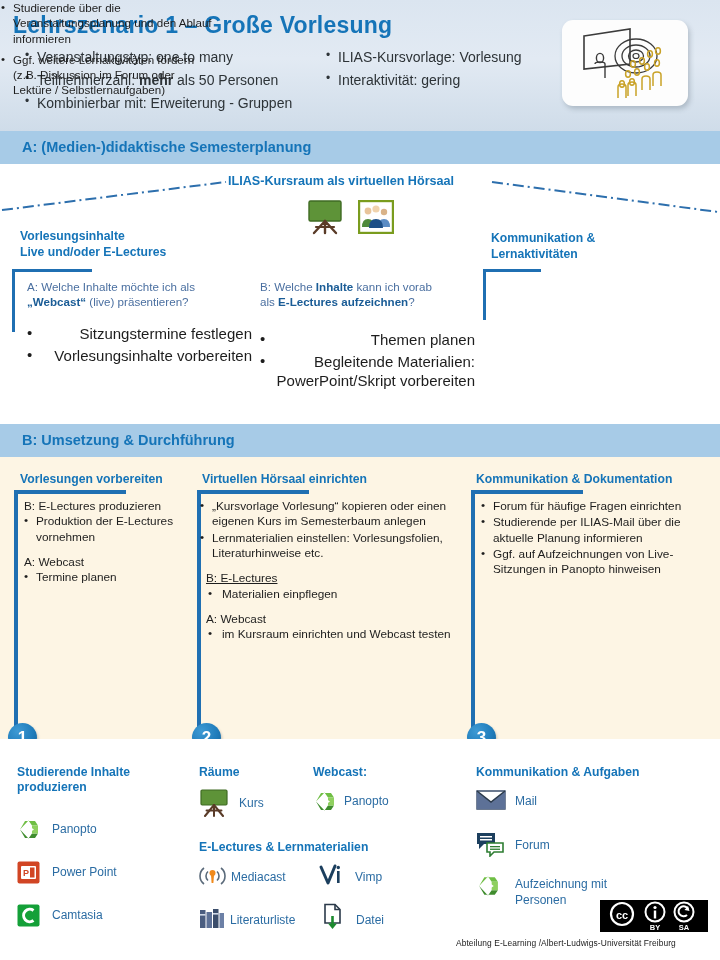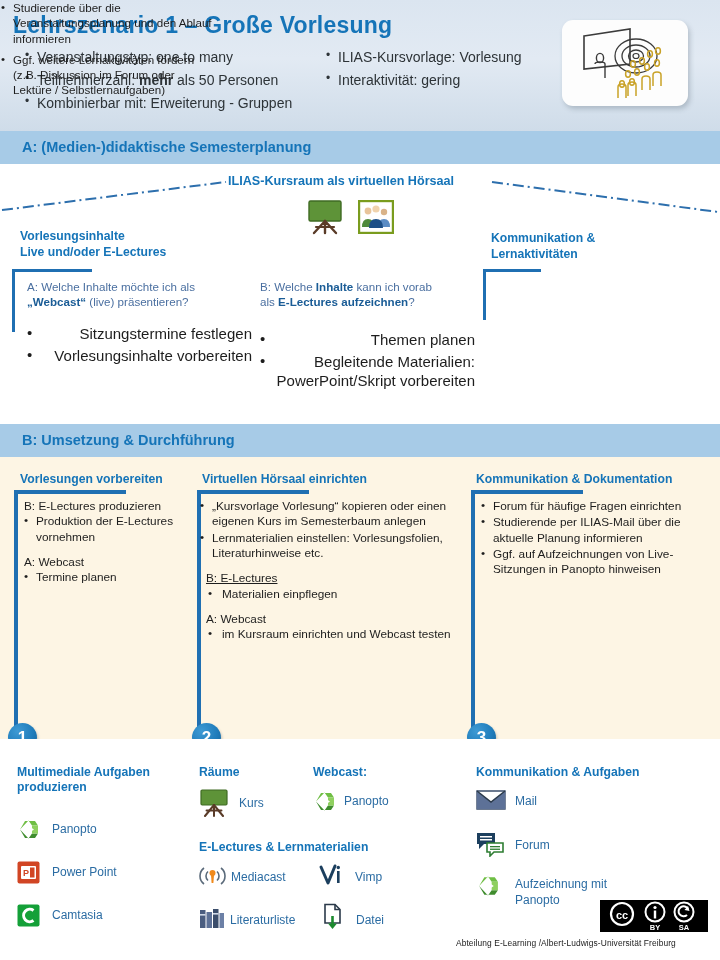--- a/index.html
+++ b/index.html
@@ -321,21 +321,21 @@
     </ul>
   </div>
 
   <div class="numcirc" style="left:8px;top:723px;">1</div>
   <div class="numcirc" style="left:192px;top:723px;">2</div>
   <div class="numcirc" style="left:467px;top:723px;">3</div>
 
   <div class="tools"></div>
 
   <div class="thead" style="left:17px;top:765px;width:170px;">
-    <div>Multimediale Aufgaben</div>
+    <div>Studierende Inhalte</div>
     <div>produzieren</div>
   </div>
 
   <div class="ticon" style="left:17px;top:818px;">
     <svg width="23" height="23" viewBox="0 0 23 23">
       <path d="M3,11.5 L8,3 L18,3 L21,7.5 L15,7.5 L11.5,2.5 Z" fill="#6fbe44"></path>
       <path d="M3,11.5 L8,20 L18,20 L21,15.5 L15,15.5 L11.5,20.5 Z" fill="#3f8c2e"></path>
       <path d="M21,7.5 L21,15.5 L15,15.5 L15,7.5 Z" fill="#8fd05f"></path>
       <polygon points="9,6 9,17 17,11.5" fill="#ffffff"></polygon>
     </svg>
@@ -450,21 +450,21 @@
   <div class="titem" style="left:515px;top:838px;">Forum</div>
 
   <div class="ticon" style="left:476px;top:874px;">
     <svg width="24" height="24" viewBox="0 0 23 23">
       <path d="M3,11.5 L8,3 L18,3 L21,7.5 L15,7.5 L11.5,2.5 Z" fill="#6fbe44"></path>
       <path d="M3,11.5 L8,20 L18,20 L21,15.5 L15,15.5 L11.5,20.5 Z" fill="#3f8c2e"></path>
       <path d="M21,7.5 L21,15.5 L15,15.5 L15,7.5 Z" fill="#8fd05f"></path>
       <polygon points="9,6 9,17 17,11.5" fill="#ffffff"></polygon>
     </svg>
   </div>
-  <div class="titem" style="left:515px;top:876px;width:130px;line-height:1.35;">Aufzeichnung mit Panopto</div>
+  <div class="titem" style="left:515px;top:876px;width:130px;line-height:1.35;">Aufzeichnung mit Personen</div>
 
   <div class="cclic">
     <svg width="108" height="32" viewBox="0 0 108 32">
       <rect width="108" height="32" fill="#000000"></rect>
       <circle cx="22" cy="14" r="11" fill="none" stroke="#ffffff" stroke-width="2.2"></circle>
       <text x="22" y="19" text-anchor="middle" font-family="Liberation Sans, sans-serif" font-size="11" font-weight="bold" fill="#ffffff">cc</text>
       <circle cx="55" cy="12" r="9.5" fill="none" stroke="#ffffff" stroke-width="2"></circle>
       <circle cx="55" cy="7.5" r="1.6" fill="#ffffff"></circle>
       <rect x="53.8" y="10.5" width="2.4" height="8" fill="#ffffff"></rect>
       <text x="55" y="30" text-anchor="middle" font-family="Liberation Sans, sans-serif" font-size="7.5" font-weight="bold" fill="#ffffff">BY</text>

